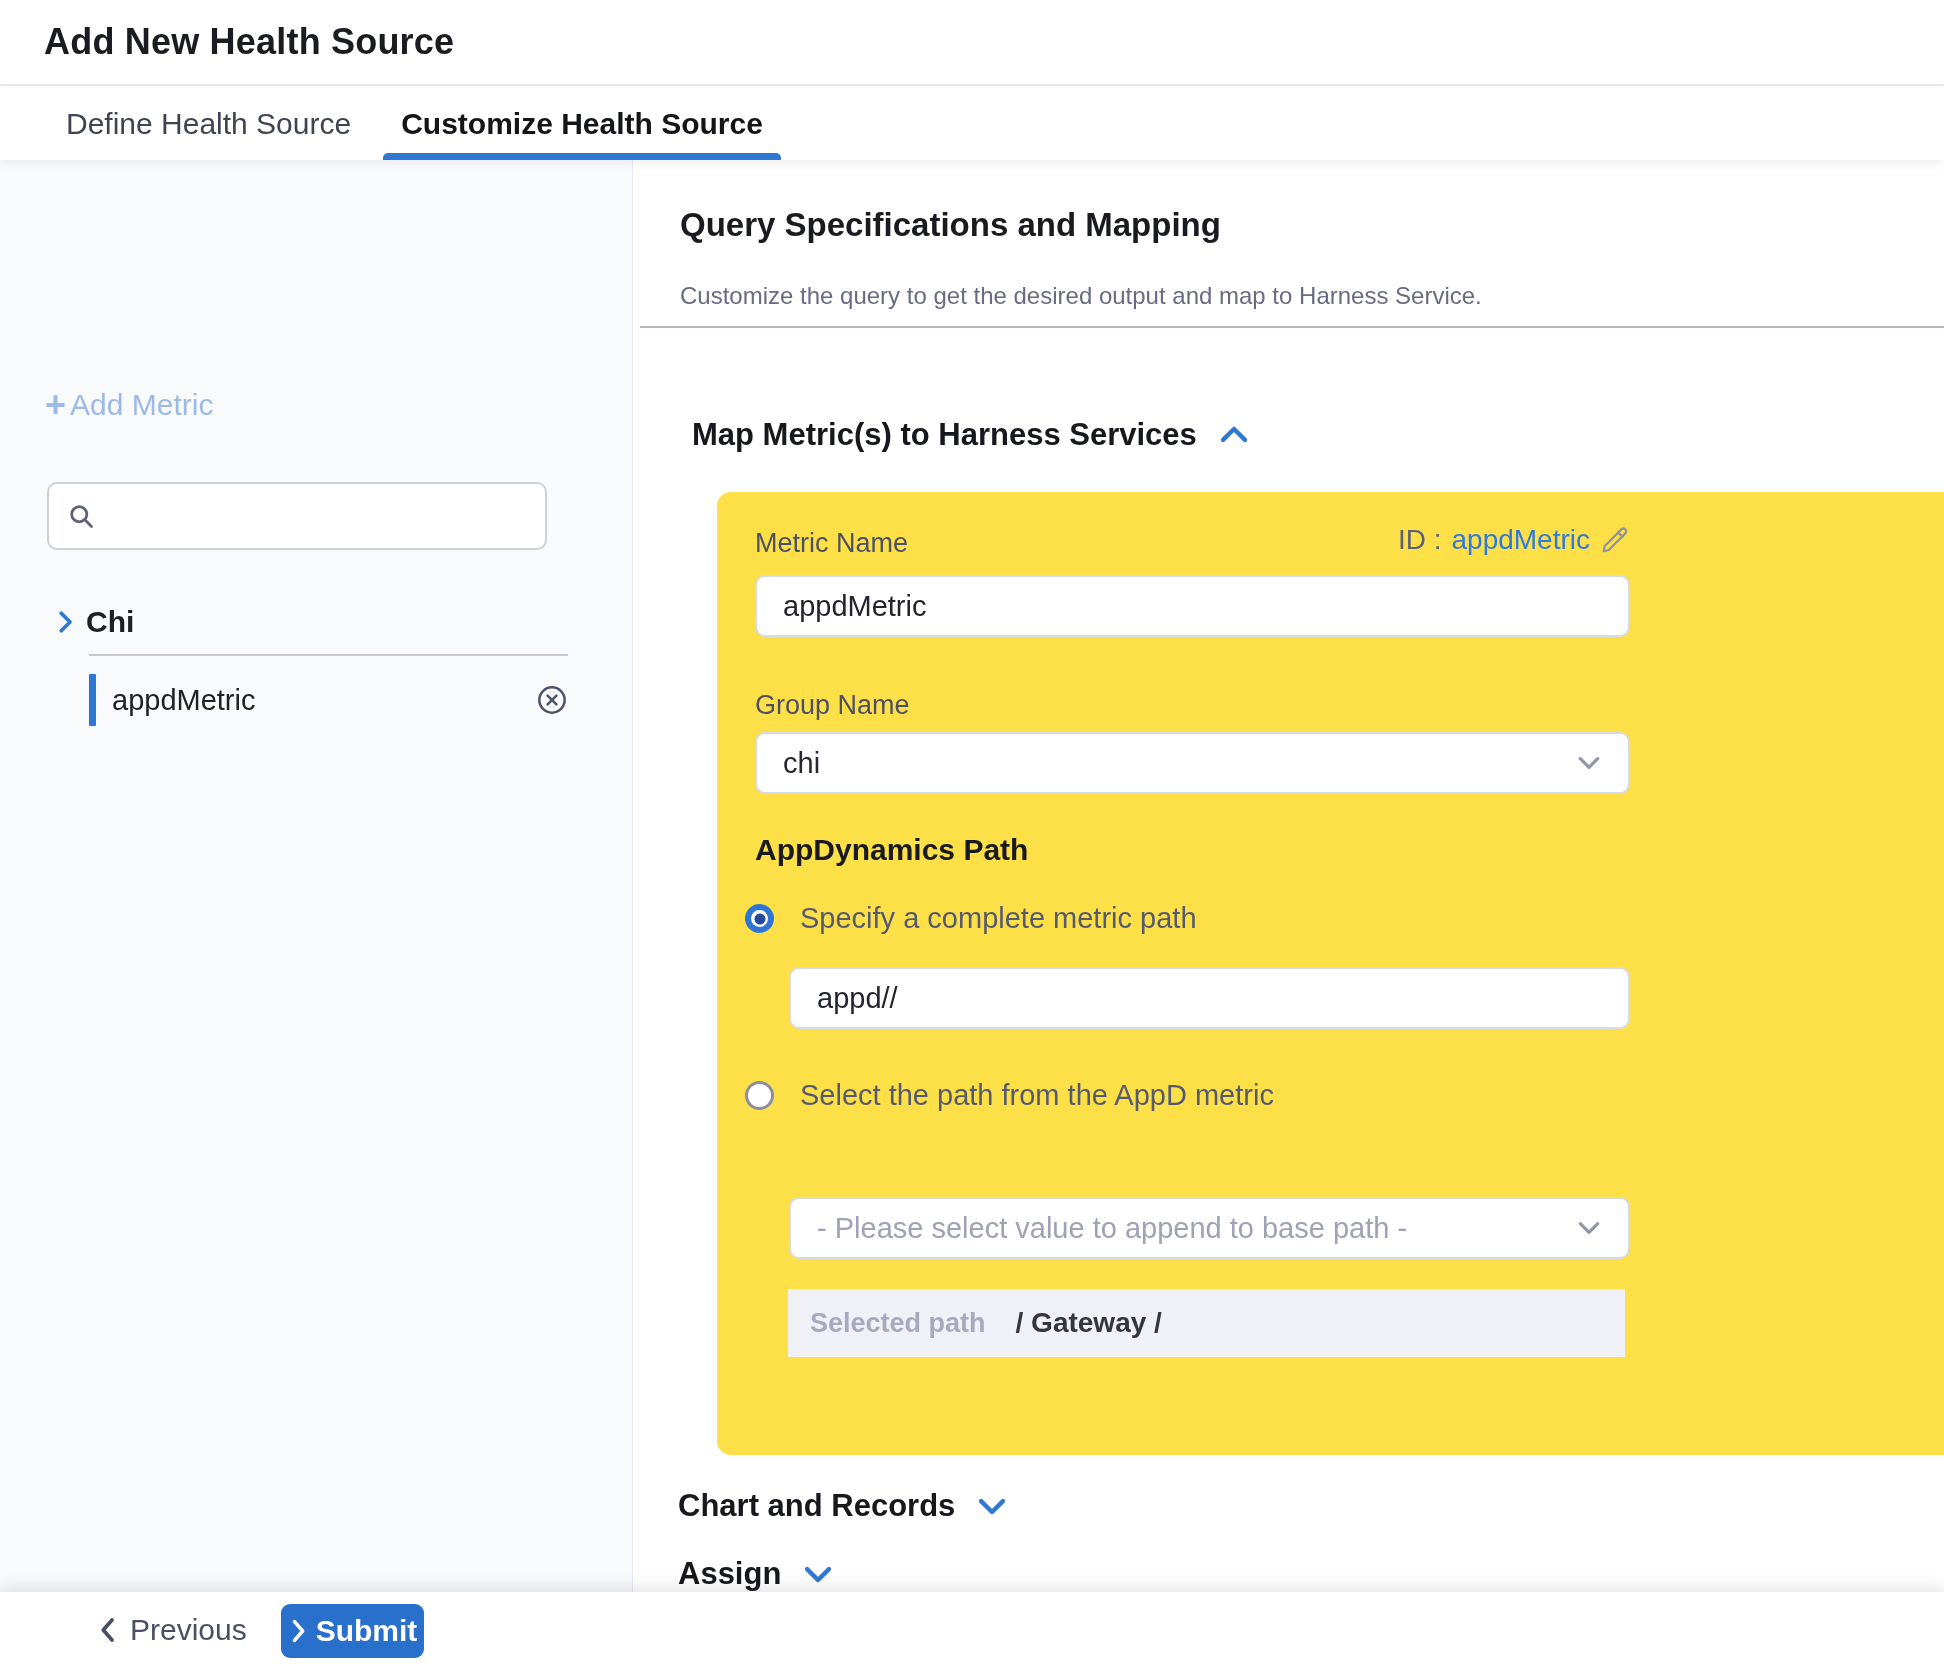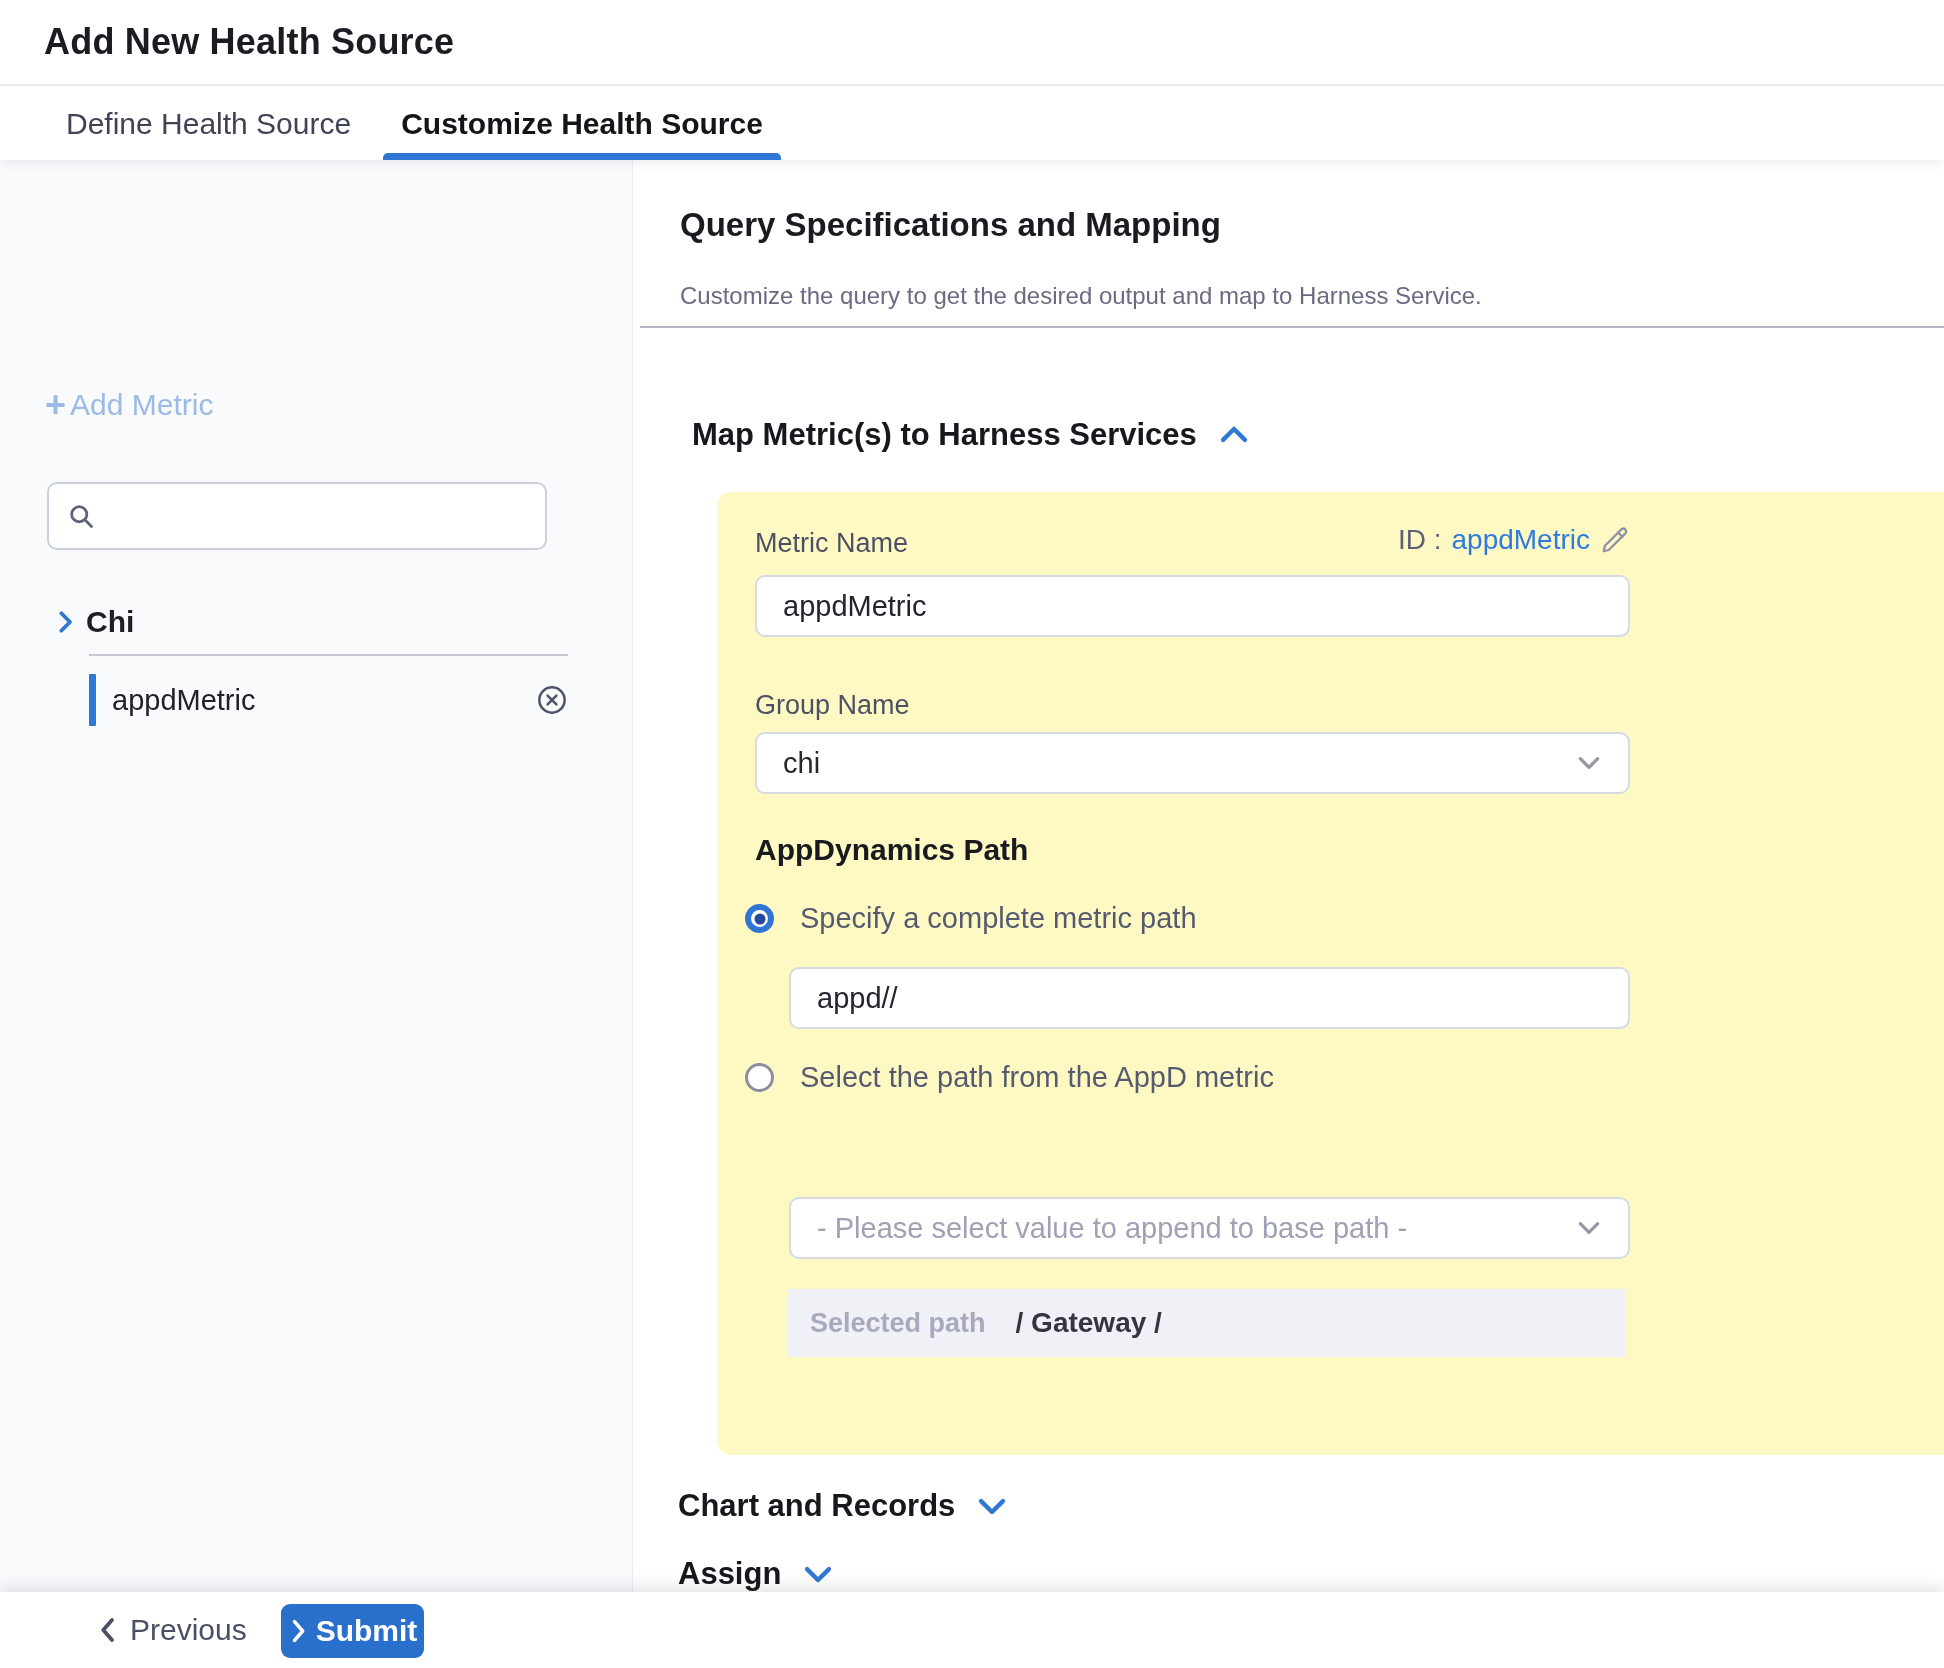--- a/index.html
+++ b/index.html
@@ -46,21 +46,21 @@
   .main-sub { position:absolute; left:47px; top:98px; font-size:24px; color:#686b82;margin-top:24px; }
   .main-divider { position:absolute; left:7px; right:0; top:166px; border-top:2px solid #b3b5c2; }
 
   .section-title-row { position:absolute; display:flex; align-items:center; gap:20px; cursor:pointer; }
   .section-title-row .st { font-size:31px; font-weight:700; color:#17181d; }
   .map-row { left:59px; top:257px; }
   .chart-row { left:45px; top:1328px; }
   .assign-row { left:45px; top:1396px; }
 
   
-  .panel { position:absolute; left:84px; right:0; top:332px; height:963px; background:#fef9c3;
+  .panel { position:absolute; left:84px; right:0; top:332px; height:963px; background:#fde047;
            border-radius:14px 0 0 14px; }
   .p-label { position:absolute; font-size:27px; font-weight:500; color:#4d5065; }
   .id-wrap { position:absolute; top:32px; left:38px; width:875px; display:flex; justify-content:flex-end; align-items:center; gap:10px; }
   .id-wrap .id-prefix { font-size:28px; color:#5d6076; }
   .id-wrap .id-value { font-size:28px; color:#2e7be0; cursor:pointer; }
   .tinput { position:absolute; left:38px; width:875px; height:62px; background:#fff; border:2px solid #d7d9e4;
             border-radius:10px; font-size:29px; color:#232430; padding:0 26px; outline:none; }
   .selectbox { position:absolute; height:62px; background:#fff; border:2px solid #d7d9e4; border-radius:10px;
                display:flex; align-items:center; padding:0 26px; cursor:pointer; }
   .selectbox .sel-text { flex:1; font-size:29px; color:#26272f; }
@@ -192,21 +192,21 @@
 
         <div class="p-label" style="left:38px; top:341px; font-size:30px; font-weight:700; color:#191a20;">AppDynamics Path</div>
 
         <div class="radio-row" style="left:28px; top:410px;">
           <span class="radio on"></span>
           <span class="rlabel">Specify a complete metric path</span>
         </div>
 
         <input class="tinput" style="left: 72px; top: 475px; width: 841px;" type="text" value="appd//">
 
-        <div class="radio-row" style="left:28px; top:569px;">
+        <div class="radio-row" style="left:28px; top:587px;">
           <span class="radio off"></span>
           <span class="rlabel">Select the path from the AppD metric</span>
         </div>
 
 
         <div class="selectbox" style="left:72px; top:705px; width:841px;">
           <span class="sel-text placeholder">- Please select value to append to base path -</span>
           <span class="icon">
             <svg width="26" height="18" viewBox="0 0 24 16" fill="none" stroke="#9496a8" stroke-width="3" stroke-linecap="round" stroke-linejoin="round">
               <polyline points="4,4 12,12 20,4"></polyline>

